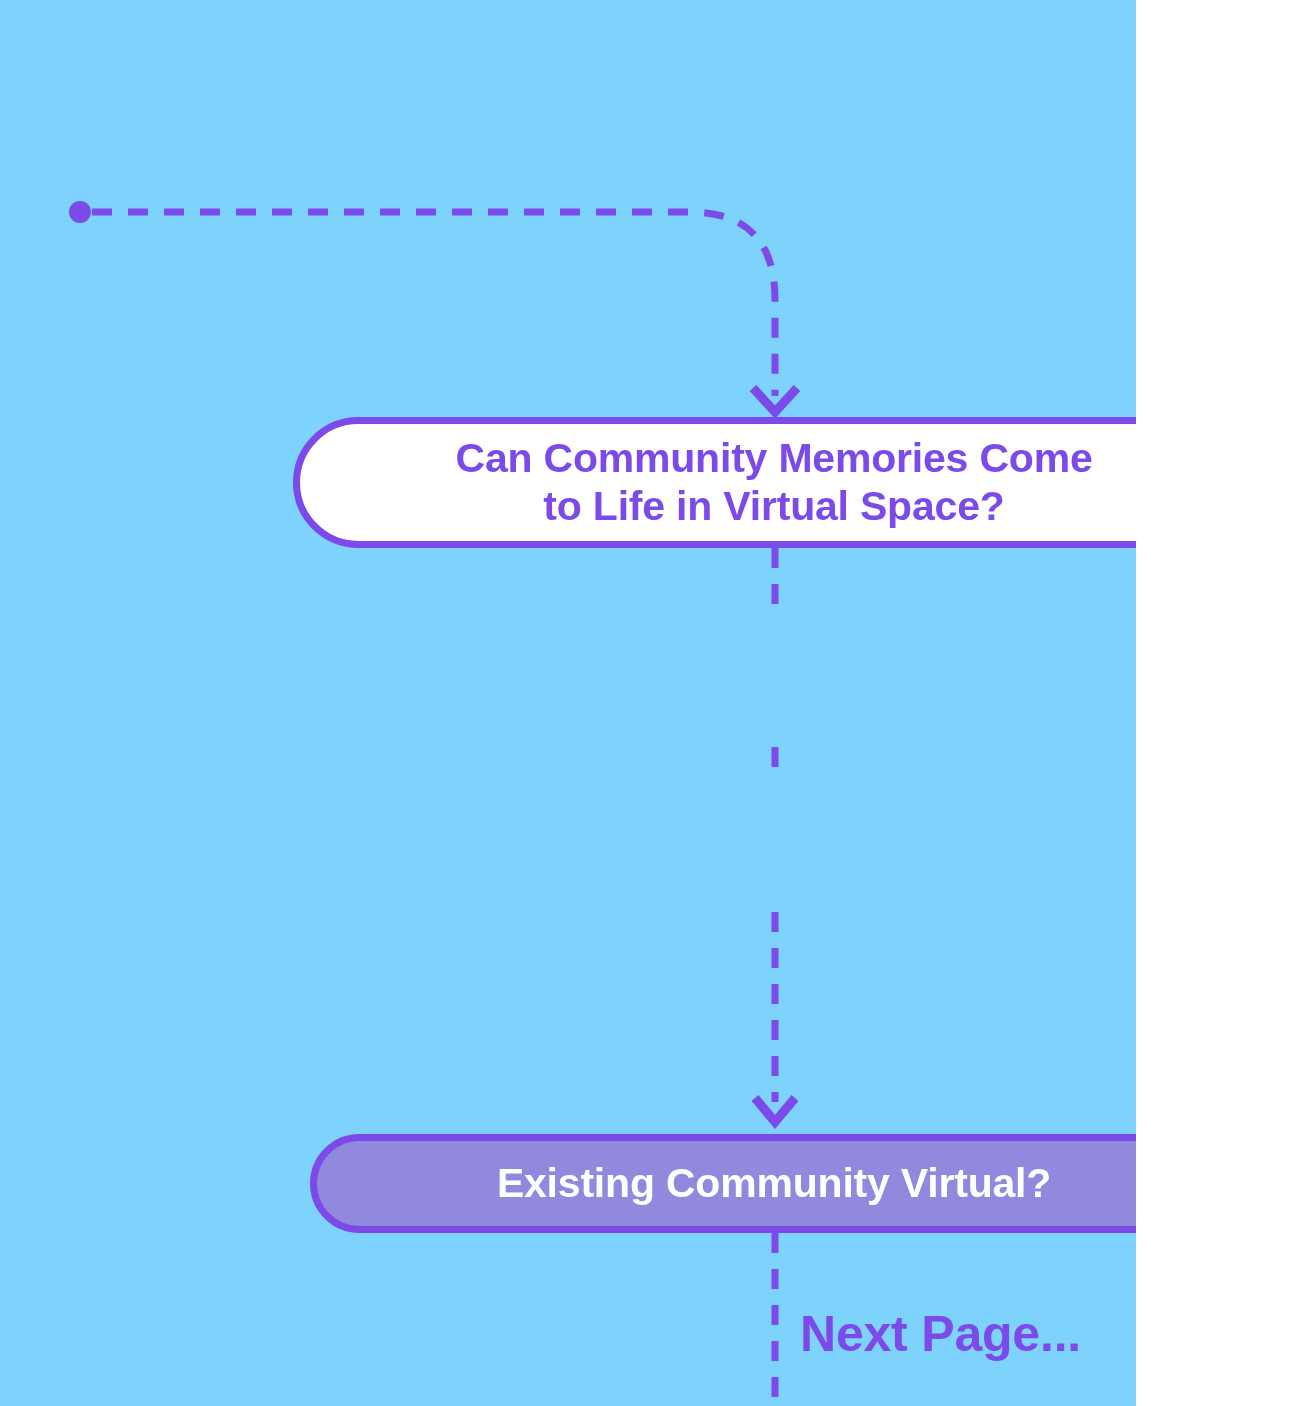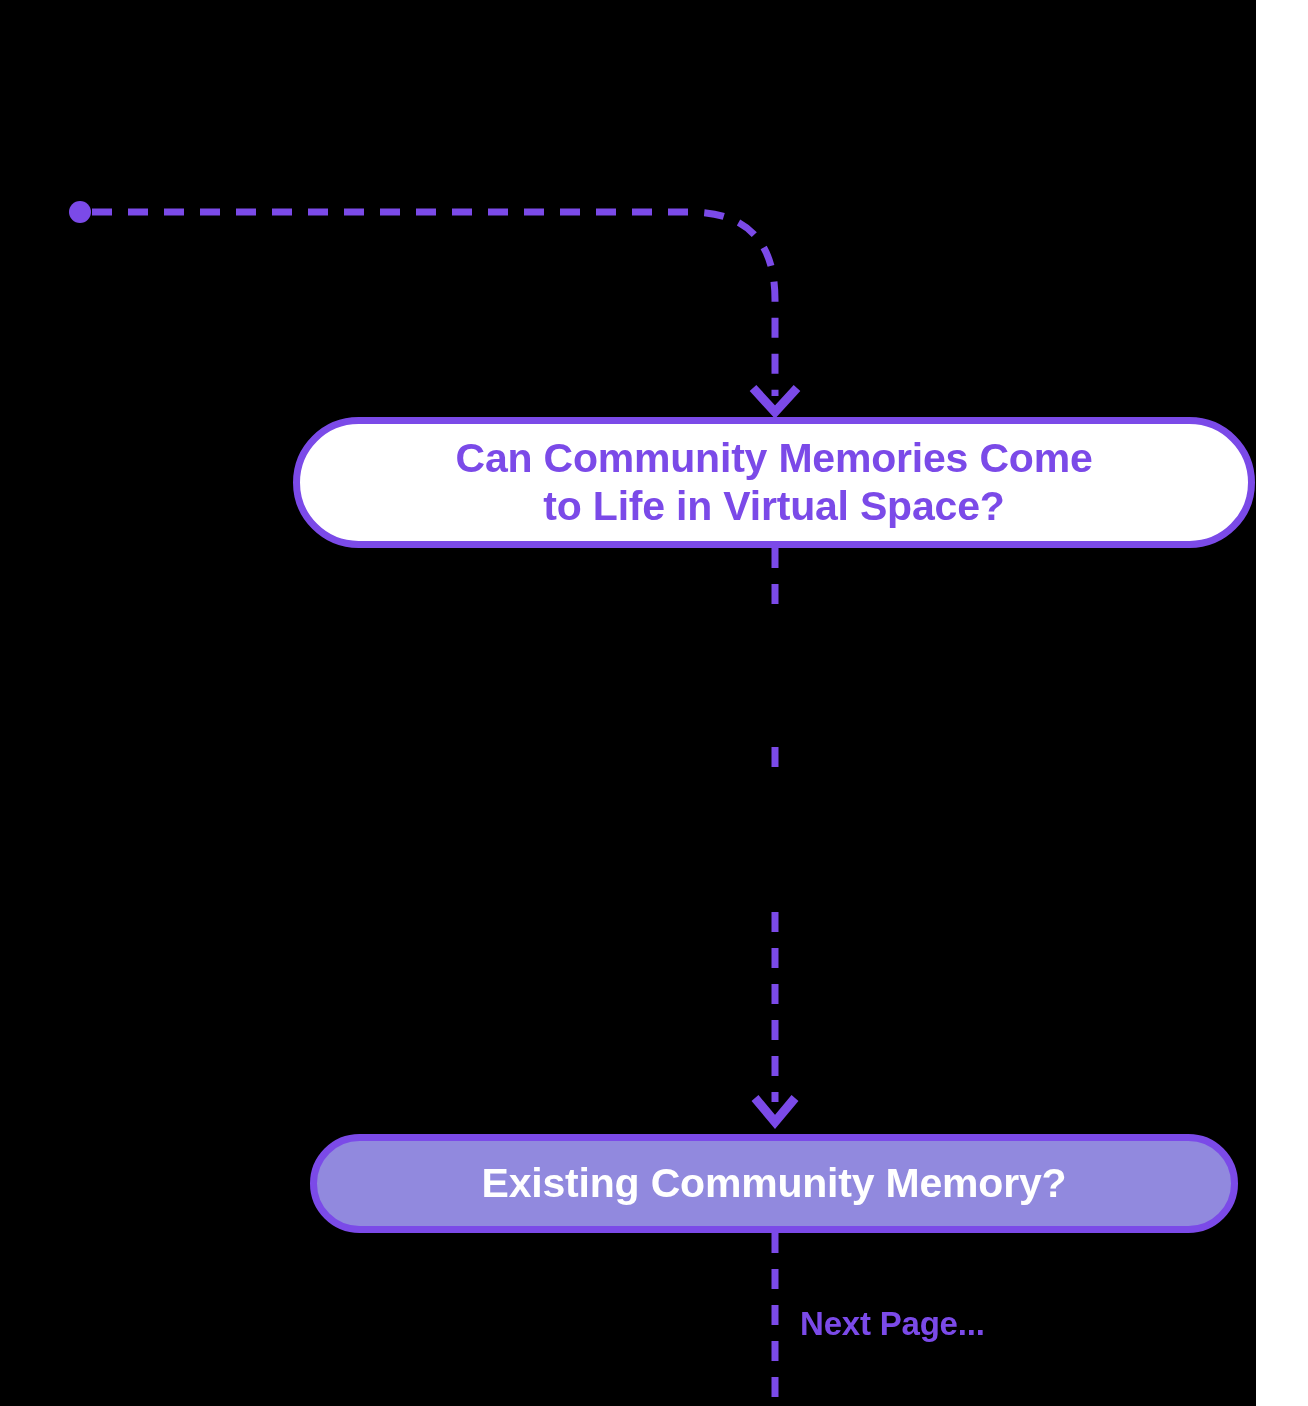--- a/index.html
+++ b/index.html
@@ -2,23 +2,23 @@
 <html><head>
 <meta charset="utf-8">
 <style>
   html, body {
     margin: 0;
     padding: 0;
     background: #ffffff;
   }
   #canvas {
     position: relative;
-    width: 1256px;
+    width: 1136px;
     height: 1406px;
-    background: #000000;
+    background: #7dd3fc;
     overflow: hidden;
     font-family: "Liberation Sans", sans-serif;
   }
   #flow-svg {
     position: absolute;
     left: 0;
     top: 0;
     width: 1308px;
     height: 1406px;
     pointer-events: none;
@@ -64,21 +64,21 @@
     display: block;
     white-space: pre-line;
     padding: 0 18px;
   }
 
   .next-page-label {
     position: absolute;
     left: 800px;
     top: 1305px;
     color: #7B4AE8;
-    font-size: 33px;
+    font-size: 50px;
     font-weight: bold;
     letter-spacing: -0.2px;
     white-space: nowrap;
   }
 </style>
 </head>
 <body>
 
 <div id="canvas">
 
@@ -101,18 +101,18 @@
   </svg>
 
   <div class="node node-question" id="node-q1">
     <span class="node-label">Can Community Memories Come
 to Life in Virtual Space?</span>
   </div>
 
 
 
   <div class="node node-filled" id="node-existing">
-    <span class="node-label">Existing Community Memory?</span>
+    <span class="node-label">Existing Community Virtual?</span>
   </div>
 
   <div class="next-page-label">Next Page...</div>
 
 </div>
 
 </body></html>

